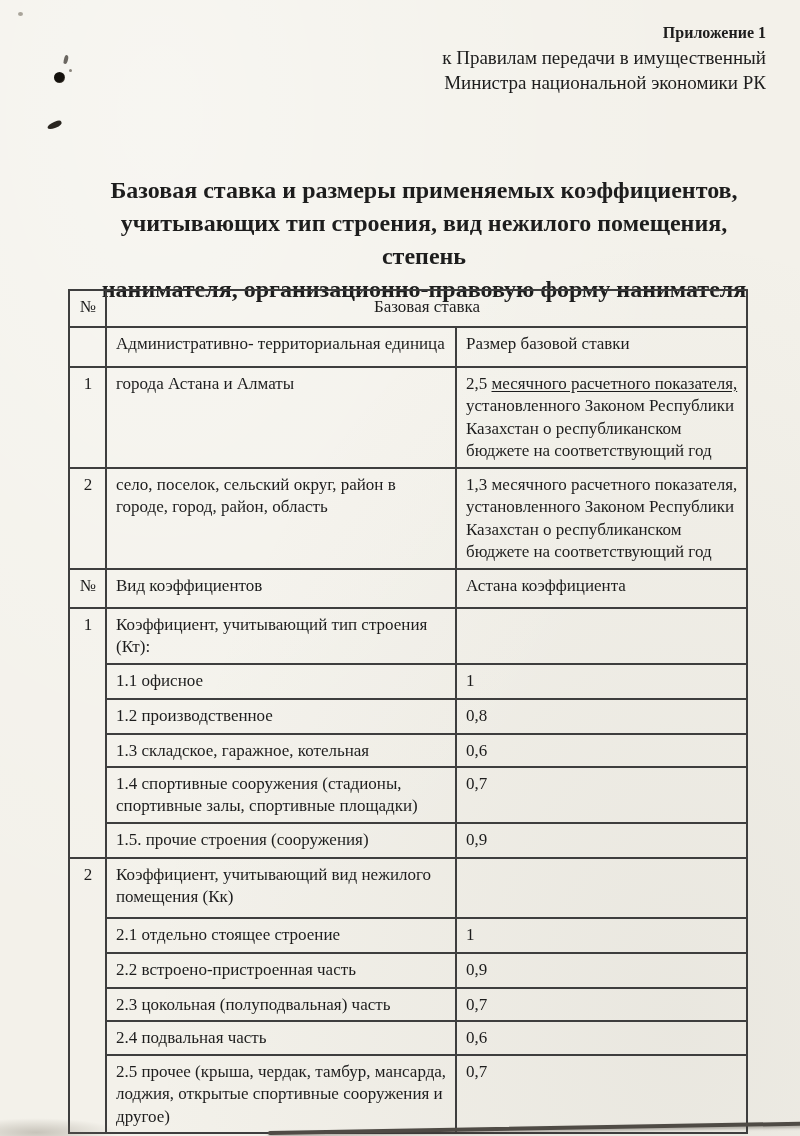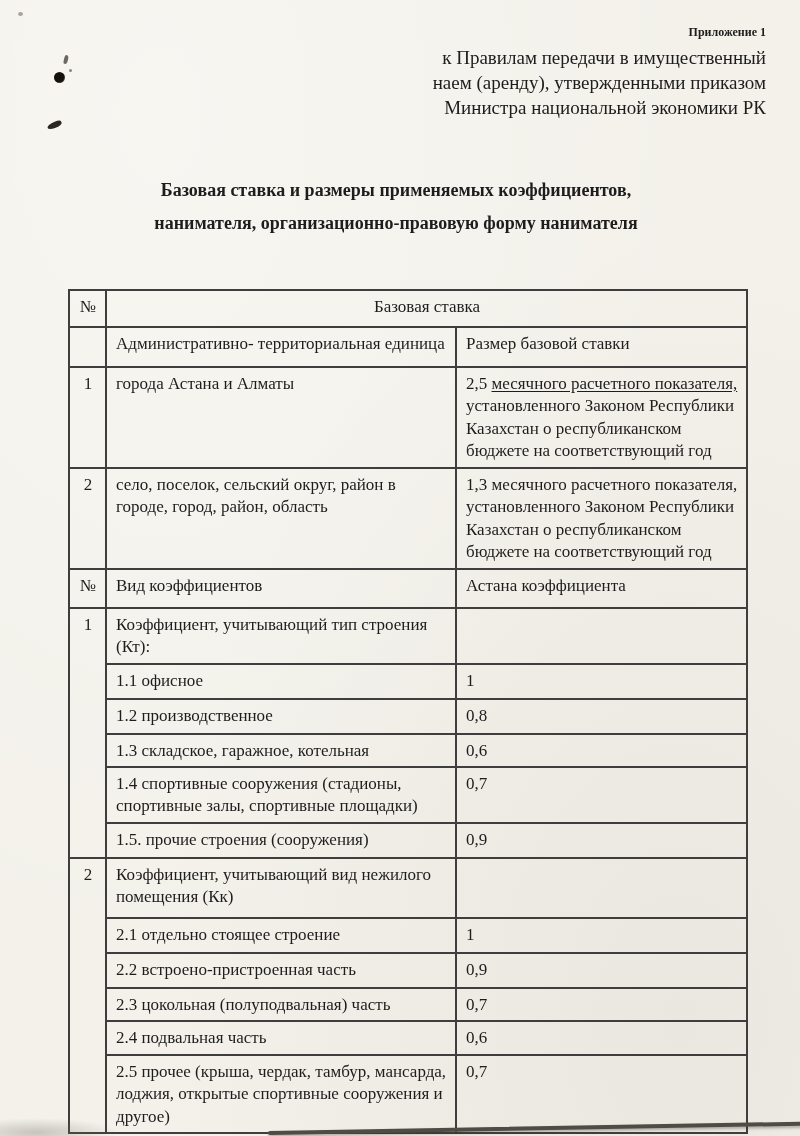--- a/index.html
+++ b/index.html
@@ -7,24 +7,24 @@
     position:relative;width:800px;height:1136px;overflow:hidden;
     background:#f3f1ea;
     background-image:
       radial-gradient(ellipse at 20% 10%, rgba(255,255,255,0.35), rgba(255,255,255,0) 60%),
       radial-gradient(ellipse at 85% 90%, rgba(120,115,100,0.08), rgba(0,0,0,0) 55%);
     font-family:"Liberation Serif","DejaVu Serif",serif;
     color:#1d1d1d;
   }
   
   .ref-block{position:absolute;top:20px;right:34px;text-align:right;font-size:19px;line-height:25px;}
-  .ref-block .line1{font-weight:bold;font-size:12px;}
+  .ref-block .line1{font-weight:bold;font-size:16px;}
   
-  .doc-title{position:absolute;top:174px;left:56px;width:680px;text-align:center;
-    font-weight:bold;font-size:18px;line-height:33px;}
+  .doc-title{position:absolute;top:174px;left:84px;width:680px;text-align:center;
+    font-weight:bold;font-size:24px;line-height:33px;}
   
   table.rates{position:absolute;top:289px;left:68px;border-collapse:collapse;table-layout:fixed;
     font-size:17px;line-height:1.32;}
   table.rates td{border:2px solid #3e3e3e;vertical-align:top;padding:5px 8px 4px 9px;
     word-wrap:break-word;}
   td.num{text-align:center;padding-left:2px;padding-right:2px;}
   td.center{text-align:center;}
   .u{text-decoration:underline;text-underline-offset:2px;}
   
   tr.h37 td{height:26px;} tr.h40 td{height:29px;} tr.h96 td{height:85px;}
@@ -51,26 +51,26 @@
 
   <span class="speck speck-a"></span>
   <span class="speck speck-b"></span>
   <span class="speck speck-c"></span>
   <span class="speck speck-d"></span>
   <span class="speck speck-e"></span>
 
   <div class="ref-block">
     <div class="line1">Приложение 1</div>
     <div>к Правилам передачи в имущественный</div>
-    <div>наем (аренду), утвержденными приказом</div>
     <div>Министра национальной экономики РК</div>
   </div>
 
   <div class="doc-title">
     <div>Базовая ставка и размеры применяемых коэффициентов,</div>
+    <div>учитывающих тип строения, вид нежилого помещения, степень</div>
     <div>нанимателя, организационно-правовую форму нанимателя</div>
   </div>
 
   <table class="rates">
     <colgroup>
         <col style="width:37px">
         <col style="width:350px">
         <col style="width:291px">
       </colgroup>
 

